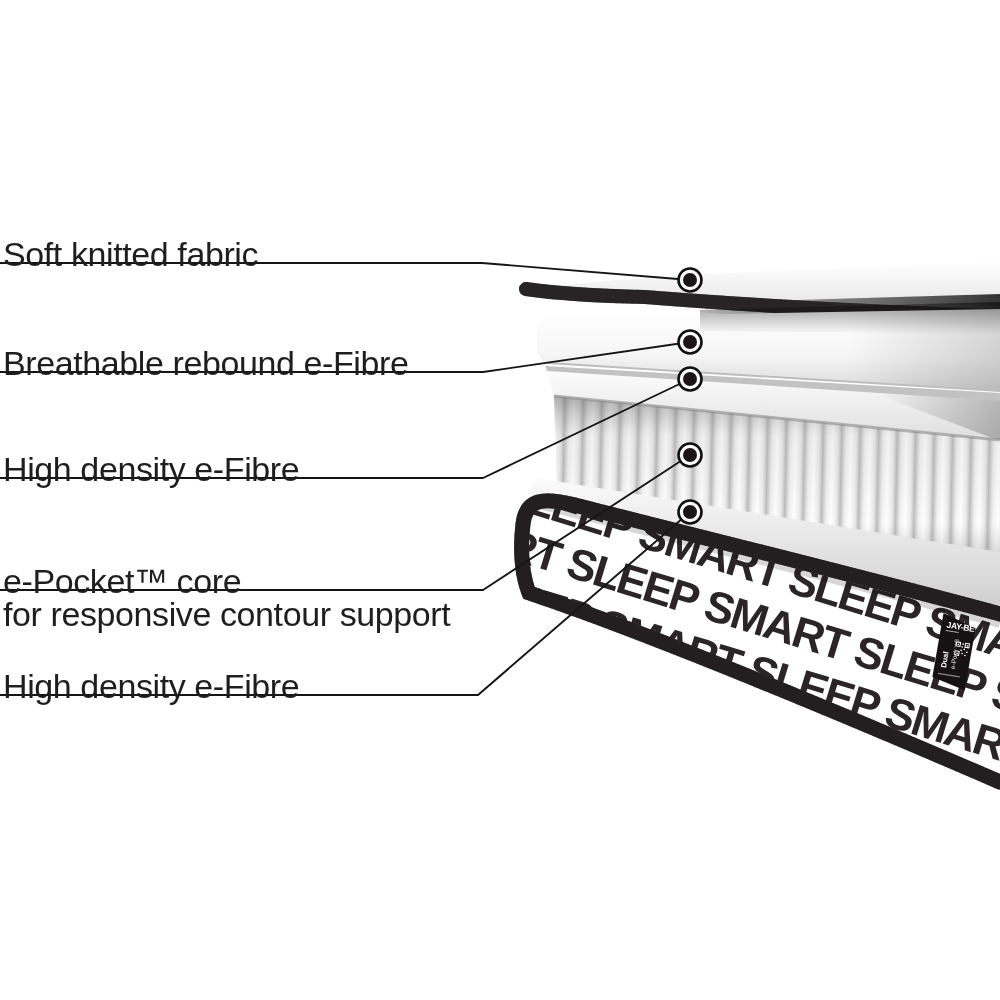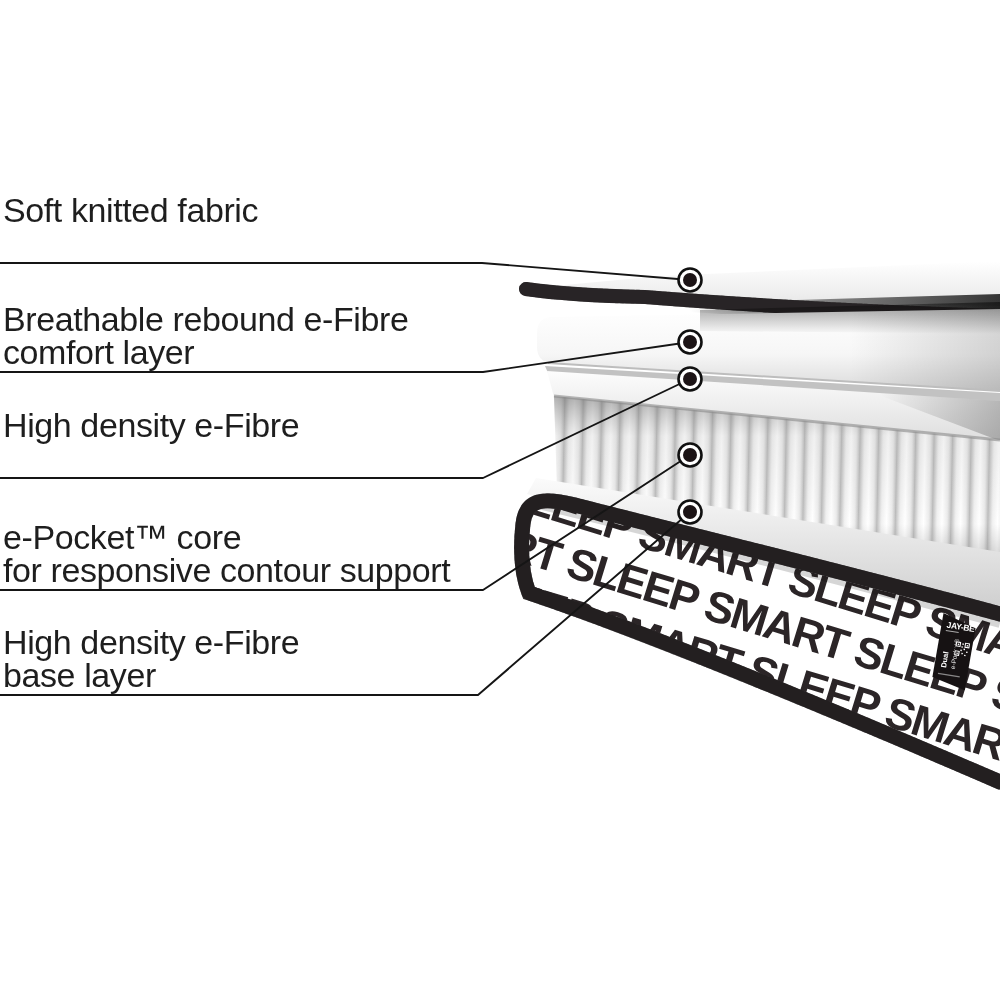--- a/index.html
+++ b/index.html
@@ -1,20 +1,20 @@
 <!DOCTYPE html>
 <html><head>
 <meta charset="utf-8">
 <style>
   html,body{margin:0;padding:0;background:#ffffff;}
   .stage{position:relative;width:1000px;height:1000px;background:#fff;overflow:hidden;
          font-family:"Liberation Sans",sans-serif;}
   .art{position:absolute;left:0;top:0;}
   .layer-label{position:absolute;left:3px;color:#1e1e1e;font-size:34px;line-height:33px;
-               letter-spacing:-0.4px;white-space:nowrap;}
+               letter-spacing:-0.4px;white-space:nowrap;margin-top:44px;}
   .layer-label .ln{display:block;}
   svg text{font-family:"Liberation Sans",sans-serif;}
   .pattern-text{font-weight:bold;font-size:44px;letter-spacing:-2px;fill:#2b2527;}
 </style>
 </head>
 <body>
 
 <div class="stage">
 
   <svg class="art" viewBox="0 0 1000 1000" width="1000" height="1000">
@@ -173,27 +173,25 @@
         <circle cx="690" cy="512" r="7" fill="#1c1416"></circle>
       </g>
     </g>
   </svg>
 
   <div class="layer-label" style="top:194px;">
     <span class="ln">Soft knitted fabric</span>
   </div>
   <div class="layer-label" style="top:303px;">
     <span class="ln">Breathable rebound e-Fibre</span>
-    <span class="ln">comfort layer</span>
   </div>
   <div class="layer-label" style="top:409px;">
     <span class="ln">High density e-Fibre</span>
   </div>
   <div class="layer-label" style="top:521px;">
     <span class="ln">e-Pocket™ core</span>
     <span class="ln">for responsive contour support</span>
   </div>
   <div class="layer-label" style="top:626px;">
     <span class="ln">High density e-Fibre</span>
-    <span class="ln">base layer</span>
   </div>
 
 </div>
 
 </body></html>

